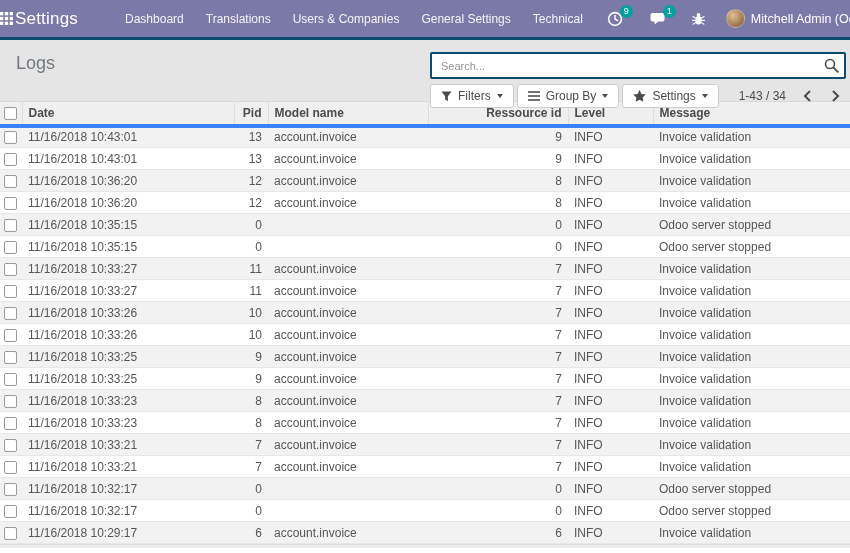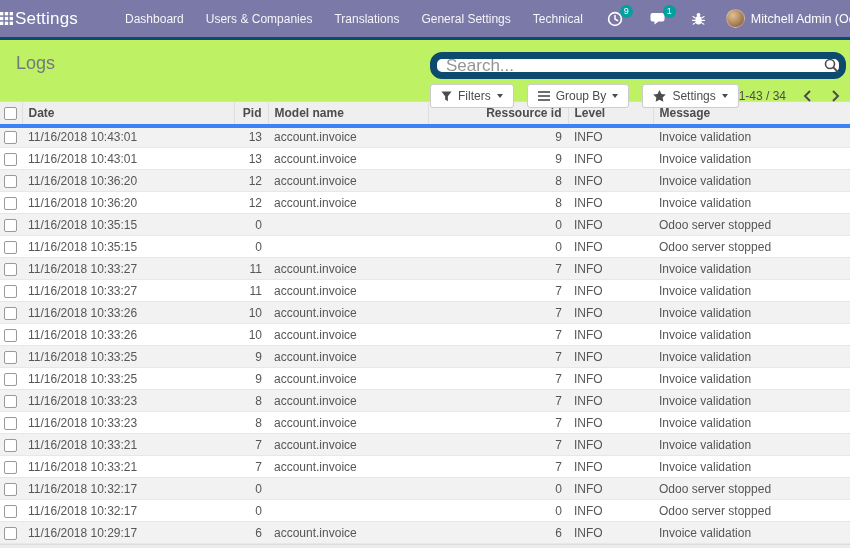--- a/index.html
+++ b/index.html
@@ -31,31 +31,31 @@
   }
   .user-menu { display:flex; align-items:center; gap:6px; padding:0 12px 0 8px; height:34px; cursor:pointer; }
   .avatar { width:19px; height:19px; border-radius:50%;
     background:radial-gradient(circle at 35% 32%, #e0c193 0%, #a9825b 55%, #6e5138 100%);
     border:1px solid rgba(255,255,255,.35); }
   .user-name { font-size:12.5px; color:#fff; white-space:nowrap; }
   .caret { width:0; height:0; border-left:3.5px solid transparent; border-right:3.5px solid transparent; border-top:4px solid #fff; display:inline-block; }
   .caret.dark { border-top-color:#4c4c4c; }
 
   
-  .control-panel { position:relative; height:61px; background:#bef264; }
+  .control-panel { position:relative; height:61px; background:#e5e5e5; }
   .cp-title { position:absolute; left:16px; top:13px; font-size:18px; color:#73797f; }
   .search-wrap { position:absolute; left:430px; right:4px; top:12px; height:27px; }
   .search-input {
-    width:100%; height:27px; border:7px solid #0c4a6e; border-radius:12px;
-    padding:0 30px 0 9px; font-size:17px; color:#555;
+    width:100%; height:27px; border:2px solid #0c4a6e; border-radius:2px;
+    padding:0 30px 0 9px; font-size:11px; color:#555;
     font-family:"Liberation Sans", sans-serif; outline:none;
   }
   .search-input::placeholder { color:#949494; }
   .search-btn { position:absolute; right:7px; top:6px; background:none; border:none; padding:0; cursor:pointer; line-height:0; }
-  .cp-buttons { position:absolute; left:430px; top:44px; display:flex; gap:13px; }
+  .cp-buttons { position:absolute; left:430px; top:44px; display:flex; gap:3px; }
   .btn {
     height:24px; border:1px solid #ccc; border-radius:3px; background:#fff;
     display:flex; align-items:center; gap:6px; padding:0 10px;
     font-size:12px; color:#4c4c4c; cursor:pointer; white-space:nowrap;
     font-family:"Liberation Sans", sans-serif;
   }
   .pager { position:absolute; right:8px; top:44px; height:24px; display:flex; align-items:center; gap:15px; }
   .pager-text { font-size:12px; color:#4c4c4c; }
   .pager-nav { background:none; border:none; padding:0 2px; cursor:pointer; line-height:0; }
 
@@ -96,22 +96,22 @@
           <rect x="10.4" y="5.2" width="3.6" height="3.6"></rect>
         <rect x="0" y="10.4" width="3.6" height="3.6"></rect>
           <rect x="5.2" y="10.4" width="3.6" height="3.6"></rect>
           <rect x="10.4" y="10.4" width="3.6" height="3.6"></rect>
       </svg>
     </span>
   </div>
   <div class="brand">Settings</div>
   <div class="navbar-menu">
       <span class="nav-item">Dashboard</span>
+      <span class="nav-item">Translations</span>
       <span class="nav-item">Users &amp; Companies</span>
-      <span class="nav-item">Translations</span>
       <span class="nav-item">General Settings</span>
       <span class="nav-item">Technical</span>
     </div>
 
   <div class="navbar-right">
     <div class="icon-btn">
       <span style="line-height:0">
         <svg width="16" height="16" viewBox="0 0 16 16">
           <circle cx="8" cy="8" r="6.4" fill="none" stroke="#fff" stroke-width="1.6"></circle>
           <path d="M8 4.4 V8 L10.6 9.6" fill="none" stroke="#fff" stroke-width="1.5" stroke-linecap="round"></path>

